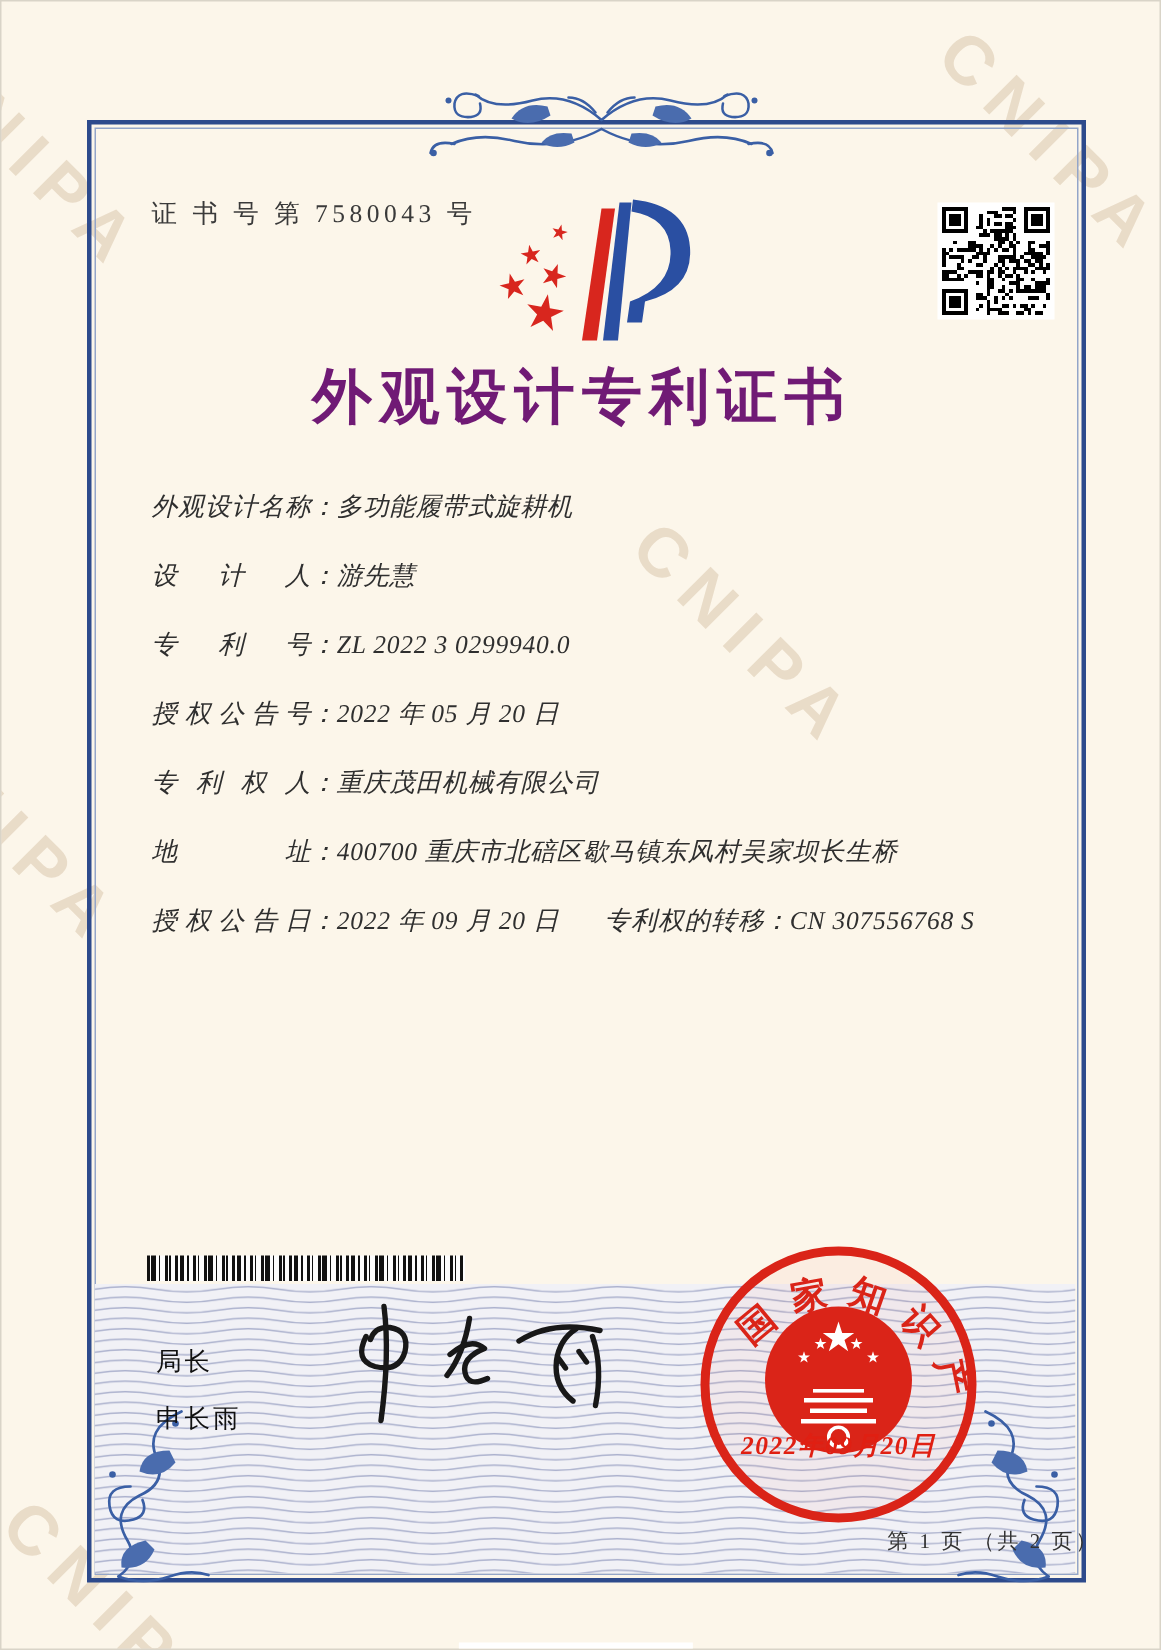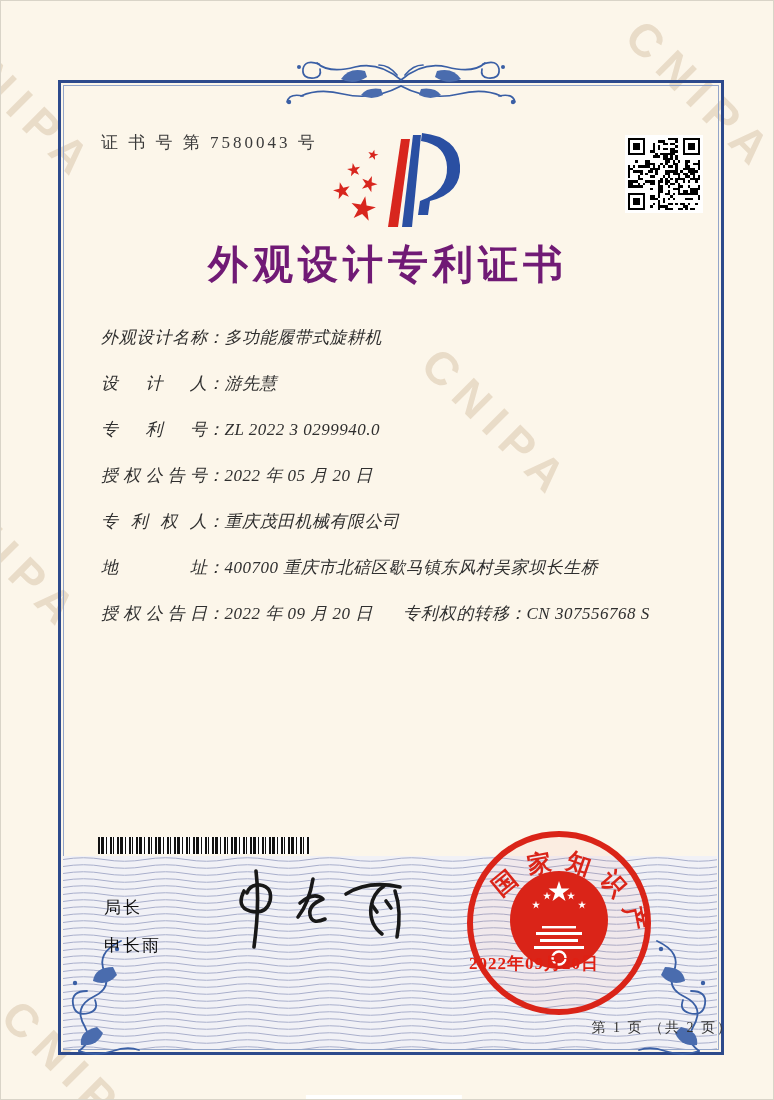--- a/index.html
+++ b/index.html
@@ -48,22 +48,22 @@
       #111 0 2px,#fdfdfd 2px 3px,
       #111 3px 6px,#fdfdfd 6px 8px,
       #111 8px 9px,#fdfdfd 9px 12px,
       #111 12px 14px,#fdfdfd 14px 15px,
       #111 15px 16px,#fdfdfd 16px 19px);}
 
   .official{position:absolute;left:103px;top:888px;z-index:4;font-size:17px;color:#111;line-height:38px;letter-spacing:2px;}
   .sig{position:absolute;left:215px;top:860px;z-index:5;}
 
   .seal{position:absolute;left:462px;top:826px;width:192px;height:192px;z-index:6;}
-  .seal-date{position:absolute;left:468px;top:951px;width:180px;text-align:left;z-index:7;
-             font-size:17px;font-weight:bold;color:#e01f12;letter-spacing:1px;}
+  .seal-date{position:absolute;left:468px;top:951px;width:180px;text-align:center;z-index:7;
+             font-size:17px;font-weight:bold;color:#e01f12;letter-spacing:1px;font-style:italic;}
 
   .pageinfo{position:absolute;left:0;top:1018px;width:732px;text-align:right;z-index:4;
             font-size:14px;letter-spacing:2px;color:#333;}
   .contnote{position:absolute;left:50%;top:1058px;transform:translateX(-52%);z-index:4;
             background:#fff;padding:4px 14px;font-size:14px;letter-spacing:2px;color:#333;margin-top:36px;}
 </style>
 </head>
 <body>
 
 <div class="page">

